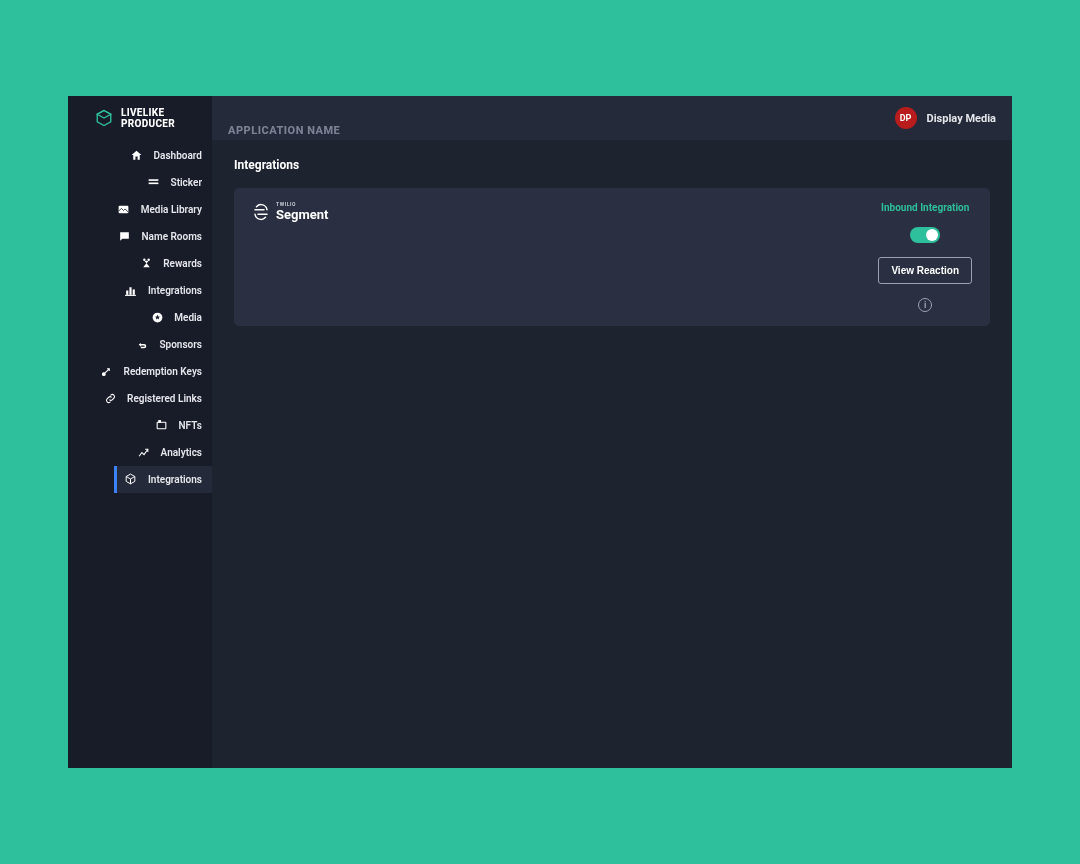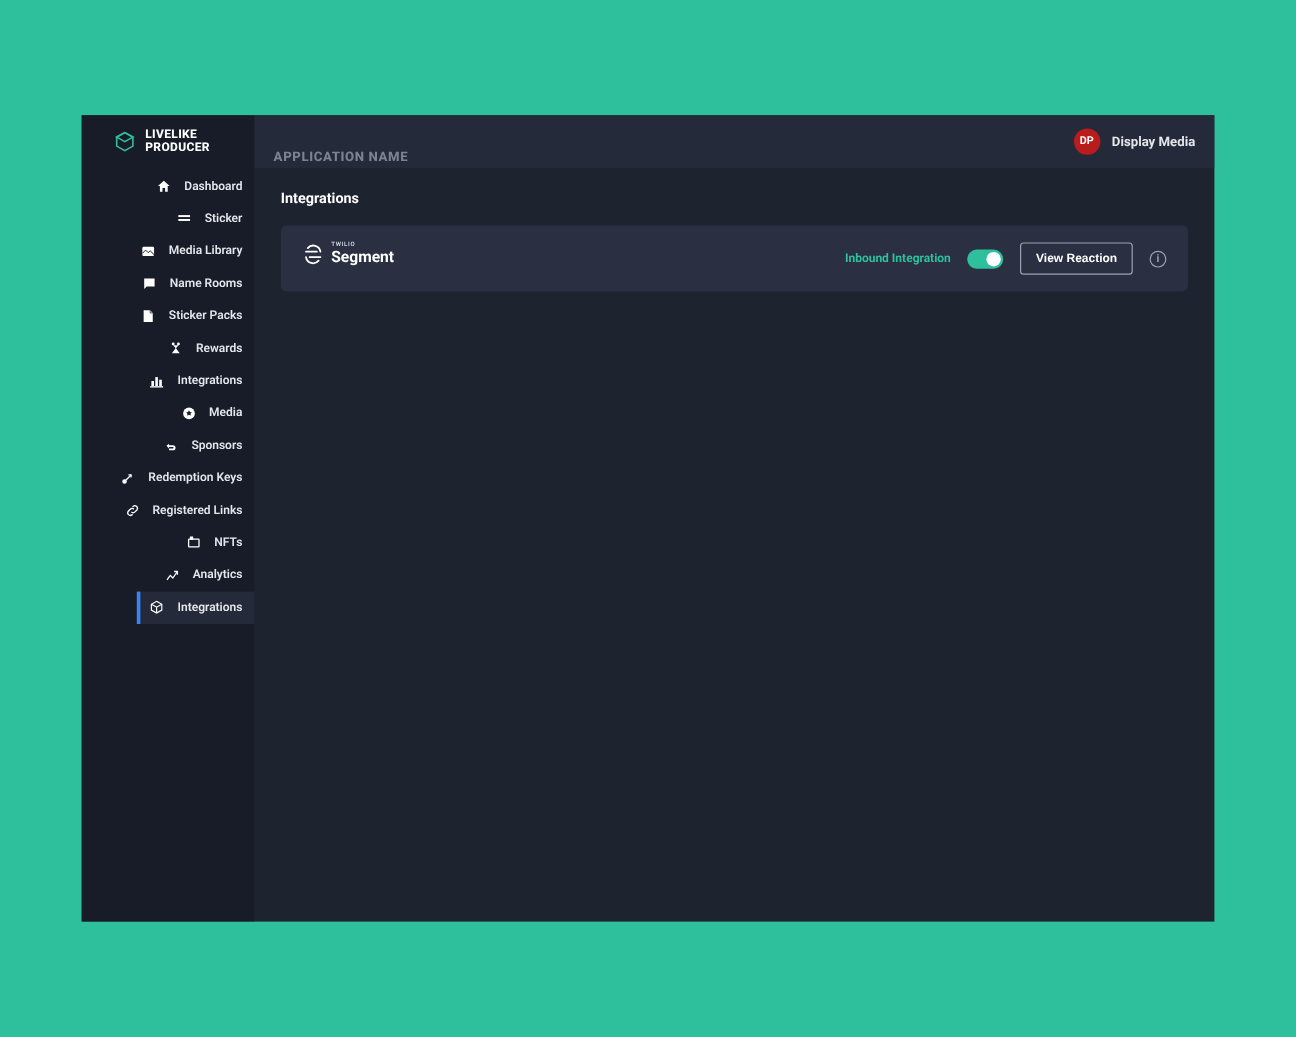--- a/index.html
+++ b/index.html
@@ -146,20 +146,21 @@
       display: flex;
       flex-direction: column;
       line-height: 1;
     }
     .segment-sub { font-size: 5px; letter-spacing: 0.6px; color: #d8dbe2; margin-bottom: 1px; font-weight: 600; }
     .segment-main { font-size: 13px; font-weight: 700; color: #fff; }
     .card-right {
       display: flex;
       align-items: center;
       gap: 14px;
+      flex-direction: column;
     }
     .inbound-label {
       color: #2EBF9C;
       font-size: 10px;
       font-weight: 700;
     }
     .toggle {
       width: 30px;
       height: 16px;
       background: #2EBF9C;
@@ -239,29 +240,20 @@
         </span>
         <span>Media Library</span>
       </div>
       <div class="nav-item">
         <span class="nav-icon">
           <svg width="13" height="13" viewBox="0 0 24 24" fill="#fff">
               <path d="M4 4h16v12H8l-4 4z"></path>
             </svg>
         </span>
         <span>Name Rooms</span>
-      </div>
-      <div class="nav-item">
-        <span class="nav-icon">
-          <svg width="13" height="13" viewBox="0 0 24 24" fill="#fff">
-              <path d="M5 3h10l4 4v14H5z"></path>
-              <path d="M15 3v4h4" stroke="#181C28" stroke-width="1.2" fill="none"></path>
-            </svg>
-        </span>
-        <span>Sticker Packs</span>
       </div>
       <div class="nav-item">
         <span class="nav-icon">
           <svg width="13" height="13" viewBox="0 0 24 24" fill="#fff">
             <circle cx="8" cy="5" r="2.2"></circle>
               <circle cx="16" cy="5" r="2.2"></circle>
             <path d="M8 7l4 5 4-5"></path>
               <path d="M6 19l6-8 6 8z"></path>
           </svg>
         </span>

